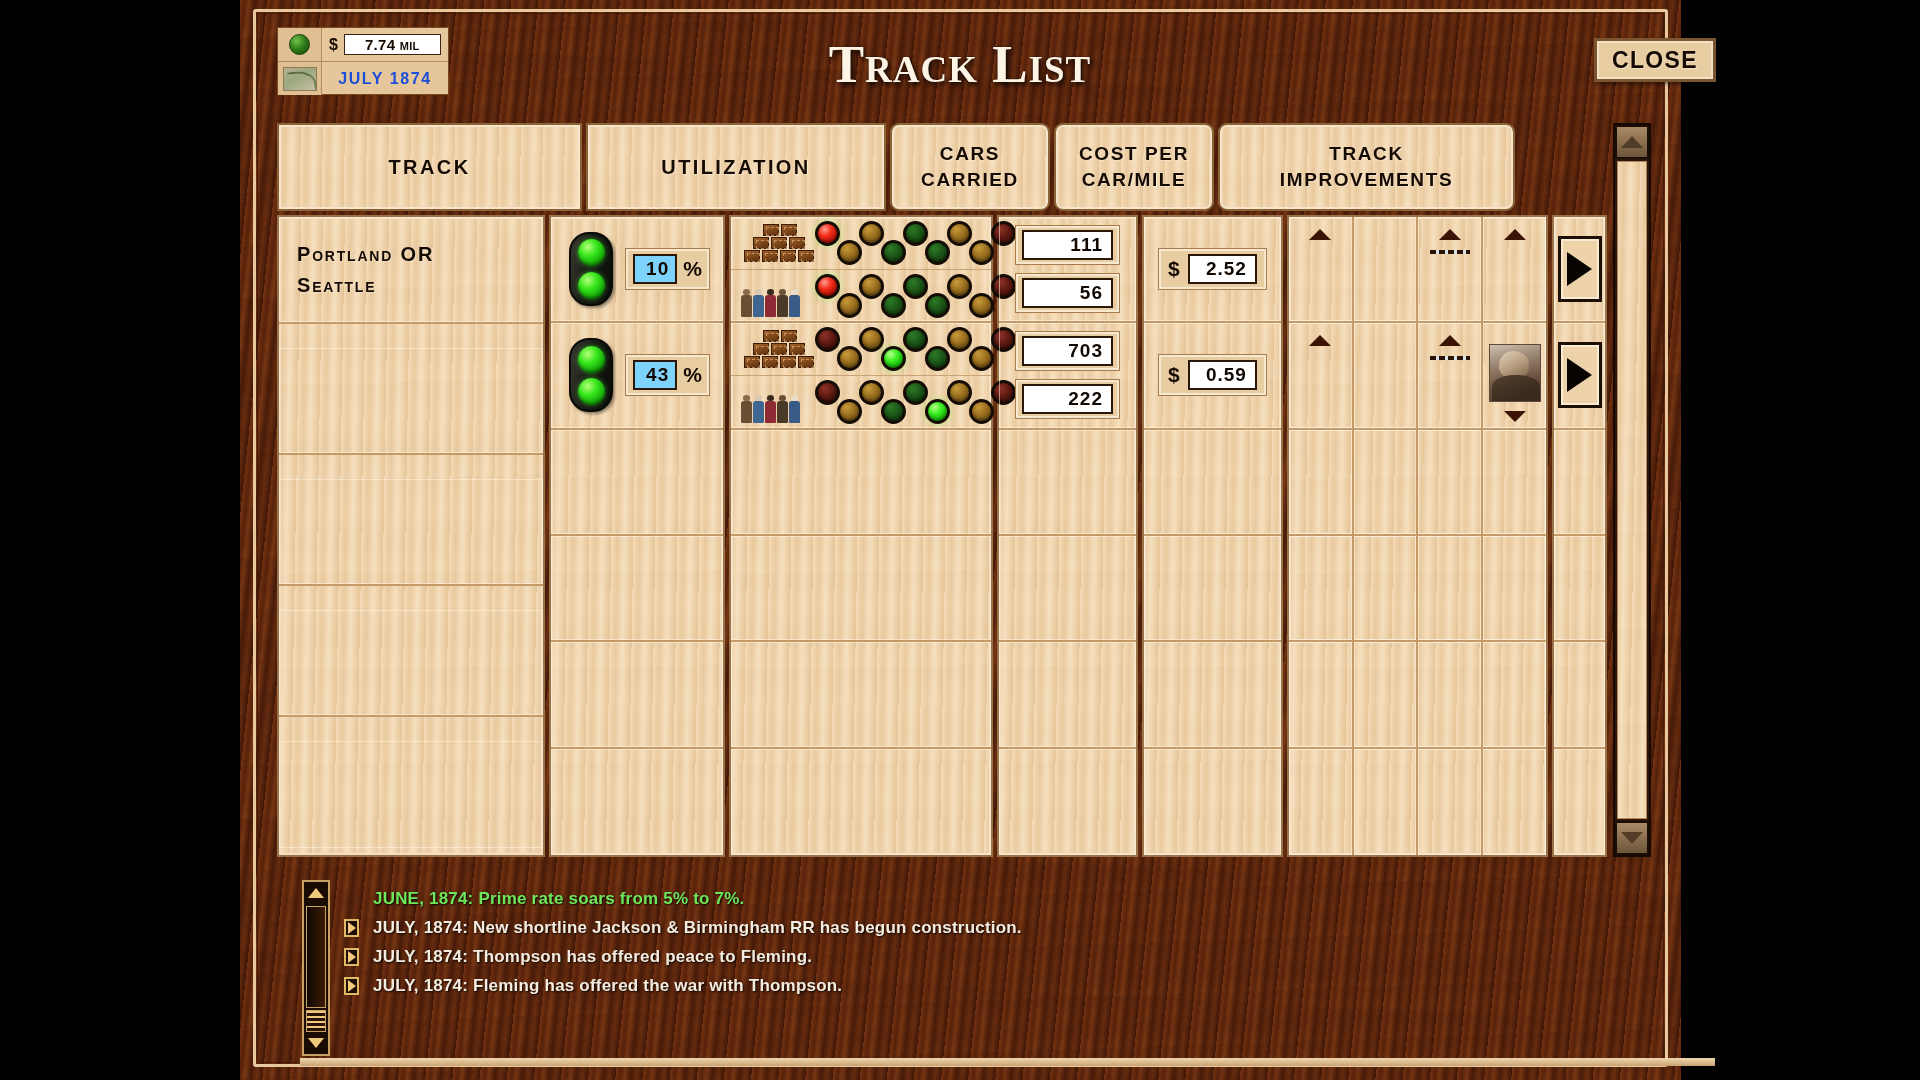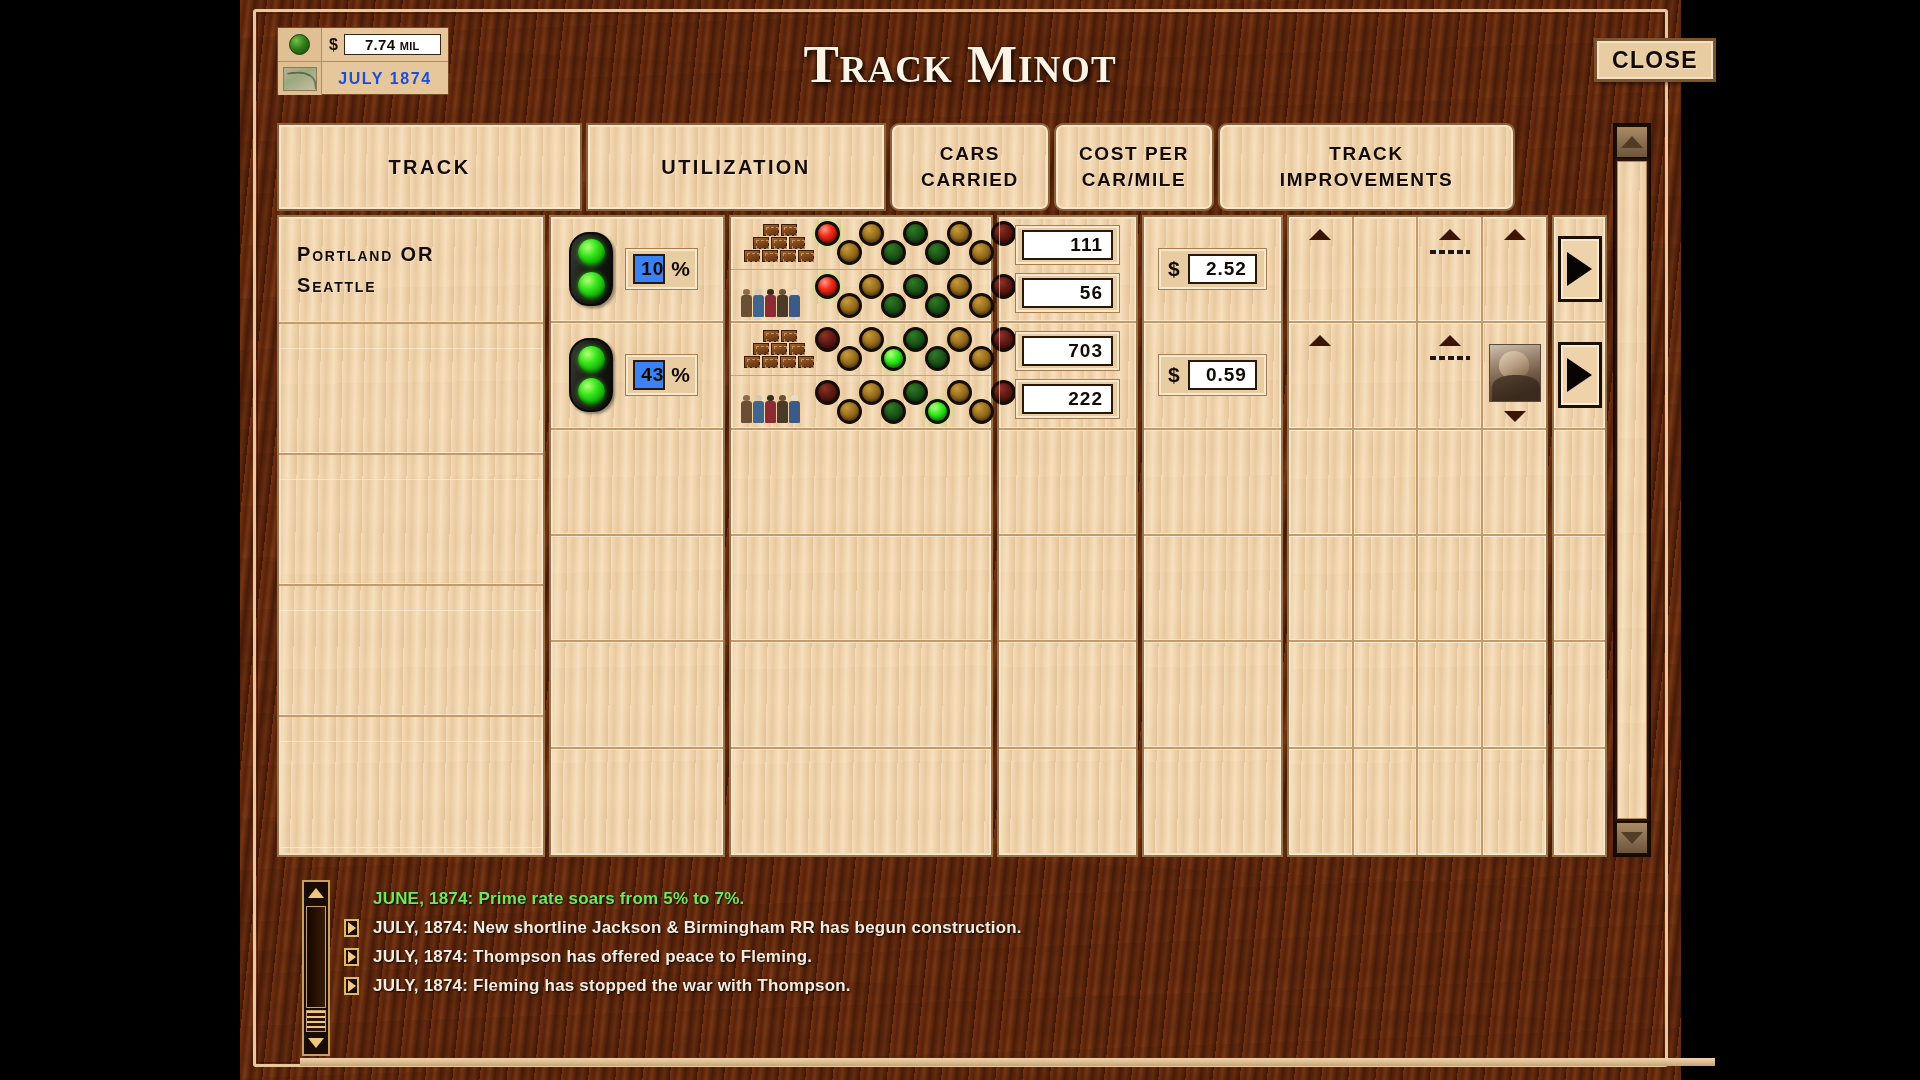--- a/index.html
+++ b/index.html
@@ -228,22 +228,22 @@
     box-shadow: 0 0 5px rgba(60,255,40,0.55), inset 0 -2px 3px rgba(0,0,0,0.35);
   }
   .pct-box {
     display: flex; align-items: center; gap: 6px;
     background: #e9cda2;
     border: 1px solid #a87c4c;
     box-shadow: inset 0 0 0 2px #f7e8d0;
     padding: 5px 7px;
   }
   .pct-field {
-    width: 32px;
-    background: #3b82f6;
+    width: 44px;
+    background: #7dd3fc;
     border: 2px solid #2a1707;
     text-align: right;
     padding: 2px 6px;
     font-size: 19px; font-weight: bold; color: #120903;
     letter-spacing: 1px;
   }
   .pct-sign { font-size: 21px; font-weight: bold; color: #140a03; }
 
   
   .util-cell { flex-direction: column; justify-content: center; padding: 0; }
@@ -504,21 +504,21 @@
     <div class="status-row">
       <div class="status-icon">
         <div class="map-thumb"></div>
       </div>
       <div class="status-text">
         <span class="date-text">JULY 1874</span>
       </div>
     </div>
   </div>
 
-  <div id="page-title">Track Minot</div>
+  <div id="page-title">Track List</div>
 
   <div id="close-button">CLOSE</div>
 
   <div id="table-wrap">
     <div id="header-row">
         <div class="hcell wood-light" style="width: 305px;">TRACK</div>
         <div class="hcell wood-light" style="width: 300px;">UTILIZATION</div>
         <div class="hcell wood-light two-line" style="width: 160px;">
           <div><span>CARS</span><br><span>CARRIED</span></div>
         </div>
@@ -853,18 +853,18 @@
         <div class="news-item">
           <div class="news-bullet"></div>
           <div class="news-text">JULY, 1874: New shortline Jackson &amp; Birmingham RR has begun construction.</div>
         </div>
         <div class="news-item">
           <div class="news-bullet"></div>
           <div class="news-text">JULY, 1874: Thompson has offered peace to Fleming.</div>
         </div>
         <div class="news-item">
           <div class="news-bullet"></div>
-          <div class="news-text">JULY, 1874: Fleming has stopped the war with Thompson.</div>
+          <div class="news-text">JULY, 1874: Fleming has offered the war with Thompson.</div>
         </div>
       </div>
     <div id="news-bottom-strip"></div>
   </div>
 </div>
 
 </body></html>

